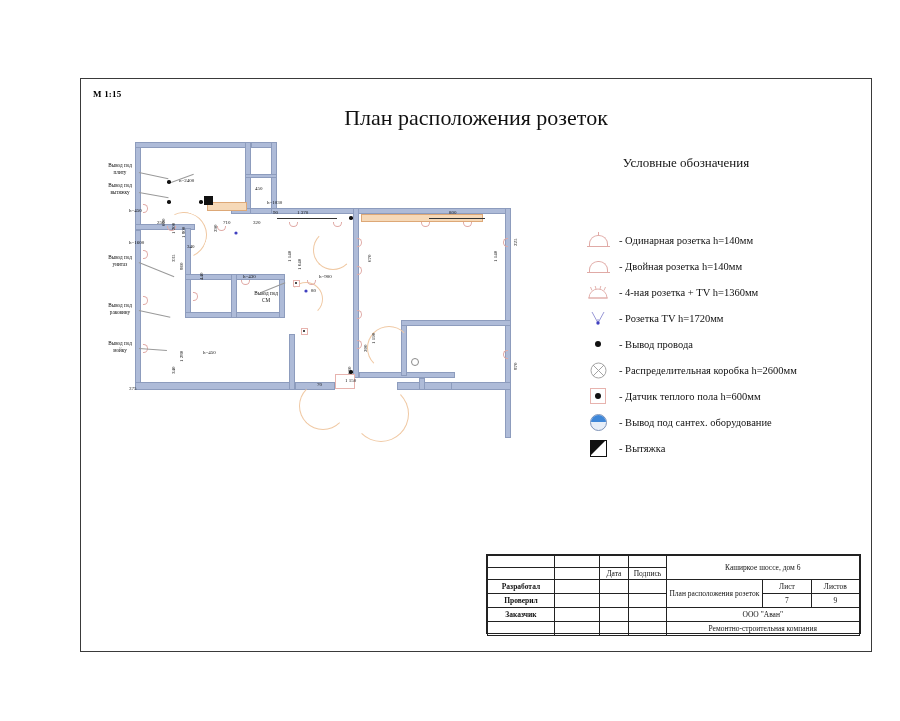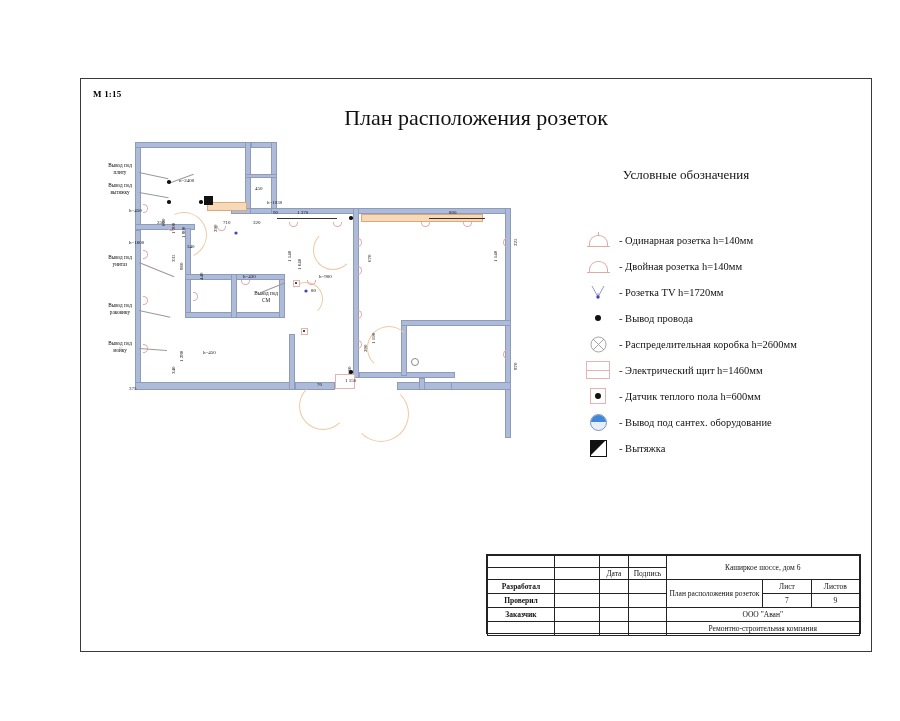--- a/index.html
+++ b/index.html
@@ -1,21 +1,21 @@
 <!DOCTYPE html>
 <html><head>
 <meta charset="utf-8">
 <style>
   html,body{margin:0;padding:0;background:#f0f0f0;}
   body{width:900px;height:721px;overflow:hidden;font-family:"Liberation Serif",serif;}
   #sheet{position:absolute;left:80px;top:78px;width:790px;height:572px;background:#ffffff;border:1px solid #3a3a3a;}
   #page{position:absolute;left:0;top:0;width:900px;height:721px;background:#ffffff;}
   .scale{position:absolute;left:12px;top:10px;font-size:9px;font-weight:bold;font-family:"Liberation Serif",serif;color:#000;letter-spacing:.2px;}
   .title{position:absolute;left:0;right:0;top:26px;text-align:center;font-size:22px;color:#111;font-family:"Liberation Serif",serif;}
-  .legend-title{position:absolute;left:455px;top:88px;width:300px;text-align:center;font-size:13px;color:#111;}
+  .legend-title{position:absolute;left:455px;top:76px;width:300px;text-align:center;font-size:13px;color:#111;}
   .legend{position:absolute;left:500px;top:148px;}
   .legrow{display:flex;align-items:center;height:26px;}
   .legicon{width:34px;height:22px;display:flex;align-items:center;justify-content:center;}
   .legtext{font-size:10.5px;color:#111;white-space:nowrap;padding-left:4px;font-family:"Liberation Serif",serif;}
 
   
   .ico-single,.ico-double{width:17px;height:10px;border:1px solid #e0aaa6;border-bottom:none;border-radius:9px 9px 0 0;position:relative;}
   .ico-single:before{content:"";position:absolute;left:-3px;right:-3px;bottom:-1px;border-bottom:1px solid #e0aaa6;}
   .ico-single:after{content:"";position:absolute;left:50%;top:-4px;width:1px;height:4px;background:#e0aaa6;}
   .ico-double:before{content:"";position:absolute;left:-3px;right:-3px;bottom:-1px;border-bottom:1px solid #e0aaa6;}
@@ -78,20 +78,33 @@
         <span class="legtext">- Одинарная розетка h=140мм</span>
       </div>
 
       <div class="legrow">
         <span class="legicon">
             <span class="ico-double"></span>
           </span>
         <span class="legtext">- Двойная розетка h=140мм</span>
       </div>
 
+      <div class="legrow">
+        <span class="legicon">
+          <svg width="20" height="13" viewBox="0 0 20 13">
+            <path d="M1 12 A9 9 0 0 1 19 12 Z" fill="none" stroke="#e0aaa6" stroke-width="0.9"></path>
+            <line x1="0" y1="12" x2="20" y2="12" stroke="#e0aaa6" stroke-width="0.9"></line>
+            <line x1="4" y1="4.5" x2="2.5" y2="1" stroke="#e0aaa6" stroke-width="0.9"></line>
+            <line x1="8" y1="3" x2="7.2" y2="0" stroke="#e0aaa6" stroke-width="0.9"></line>
+            <line x1="12" y1="3" x2="12.8" y2="0" stroke="#e0aaa6" stroke-width="0.9"></line>
+            <line x1="16" y1="4.5" x2="17.5" y2="1" stroke="#e0aaa6" stroke-width="0.9"></line>
+          </svg>
+        </span>
+        <span class="legtext">- 4-ная розетка + TV h=1360мм</span>
+      </div>
 
       <div class="legrow">
         <span class="legicon">
           <svg width="16" height="15" viewBox="0 0 16 15">
             <line x1="2" y1="1" x2="8" y2="12" stroke="#8b8ad0" stroke-width="0.9"></line>
             <line x1="14" y1="1" x2="8" y2="12" stroke="#8b8ad0" stroke-width="0.9"></line>
             <line x1="8" y1="8" x2="8" y2="13" stroke="#8b8ad0" stroke-width="0.9"></line>
             <circle cx="8" cy="12" r="1.7" fill="#4040c0"></circle>
           </svg>
         </span>
@@ -109,26 +122,20 @@
         <span class="legicon">
           <svg width="17" height="17" viewBox="0 0 17 17">
             <circle cx="8.5" cy="8.5" r="7.5" fill="none" stroke="#9a9a9a" stroke-width="0.9"></circle>
             <line x1="3" y1="3" x2="14" y2="14" stroke="#9a9a9a" stroke-width="0.9"></line>
             <line x1="14" y1="3" x2="3" y2="14" stroke="#9a9a9a" stroke-width="0.9"></line>
           </svg>
         </span>
         <span class="legtext">- Распределительная коробка h=2600мм</span>
       </div>
 
-      <div class="legrow">
-        <span class="legicon">
-            <span class="ico-panel"></span>
-          </span>
-        <span class="legtext">- Электрический щит h=1460мм</span>
-      </div>
 
       <div class="legrow">
         <span class="legicon">
             <span class="ico-sensor">
               <i></i>
             </span>
           </span>
         <span class="legtext">- Датчик теплого пола h=600мм</span>
       </div>
 

